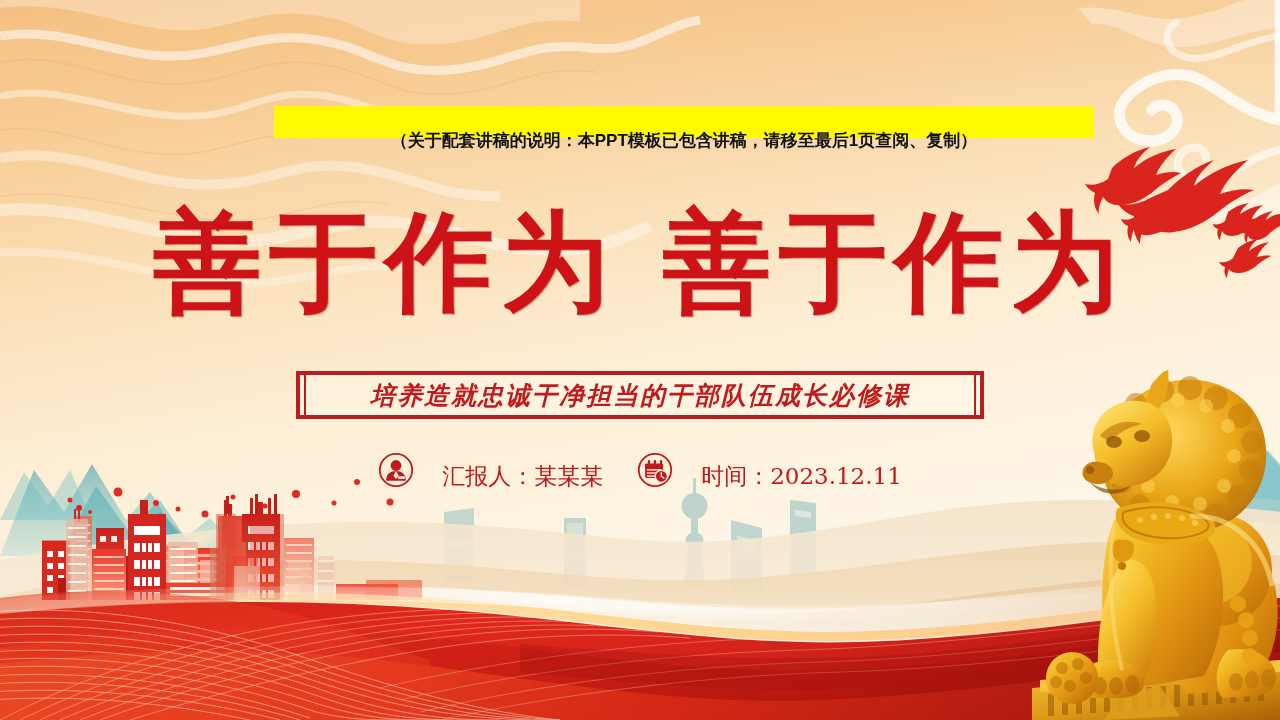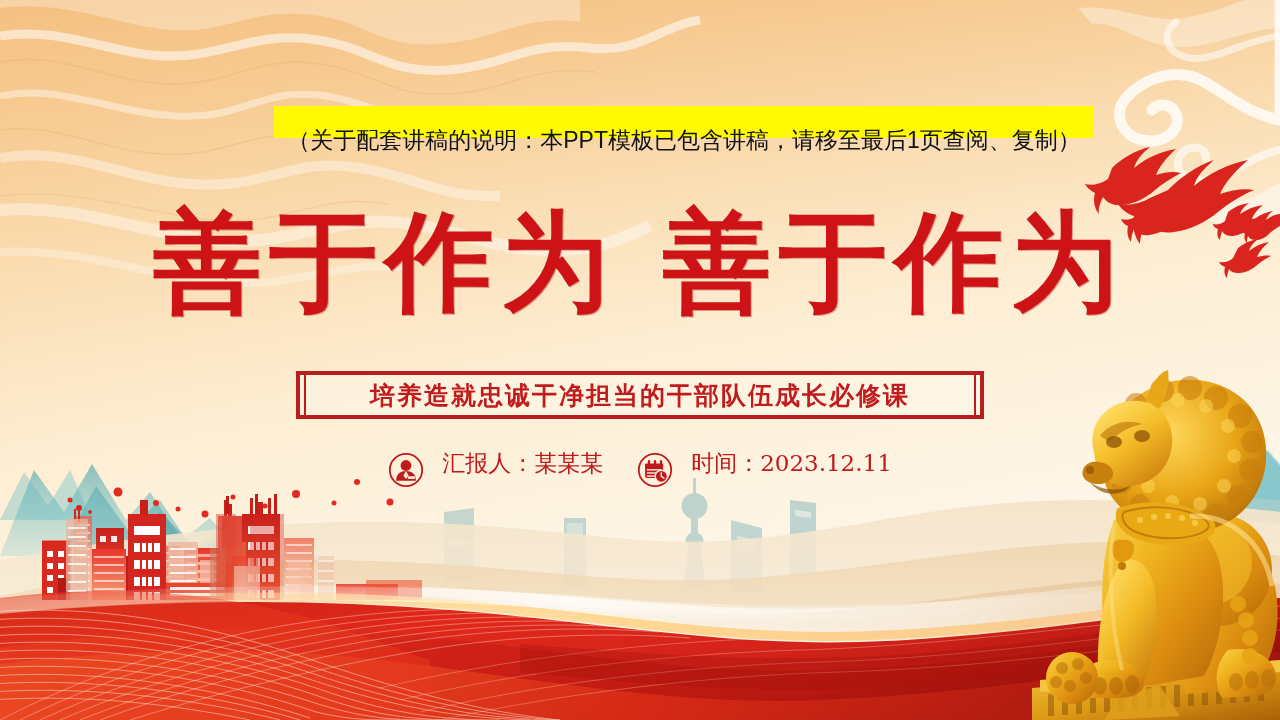--- a/index.html
+++ b/index.html
@@ -29,22 +29,22 @@
   #notice {
     position: absolute;
     left: 274px; top: 106px;
     width: 820px; height: 32px;
     background: #fffa00;
     display: flex; align-items: center; justify-content: center;
     z-index: 40;
   }
   #notice .txt {
     color: #111;
-    font-size: 23px;
-    font-weight: normal;
+    font-size: 17px;
+    font-weight: bold;
     letter-spacing: 0px;
     white-space: nowrap;
     line-height: 1;
     margin-top: 36px;
   }
 
   
   #title {
     position: absolute;
     left: 0; top: 196px; width: 1280px;
@@ -85,31 +85,32 @@
   #subtitle-box::before { left: 4px; }
   #subtitle-box::after  { right: 4px; }
   #subtitle-box .txt {
     color: #c01b1d;
     font-family: "DejaVu Serif", "Liberation Serif", serif;
     font-size: 25px;
     font-weight: bold;
     letter-spacing: 2px;
     white-space: nowrap;
     line-height: 1;
+    font-style: italic;
   }
 
   
   #meta {
     position: absolute;
     left: 0; top: 452px; width: 1280px;
     display: flex; align-items: center; justify-content: center;
     gap: 34px;
     z-index: 40;
   }
-  .meta-item { display: flex; align-items: flex-start; gap: 18px; }
+  .meta-item { display: flex; align-items: flex-end; gap: 28px; }
   .meta-icon { width: 36px; height: 36px; display: block; flex: none; }
   .meta-text {
     color: #bf1a1c;
     font-family: "DejaVu Serif", "Liberation Serif", serif;
     font-size: 23px;
     white-space: nowrap;
     line-height: 1;
   }
 </style>
 </head>

